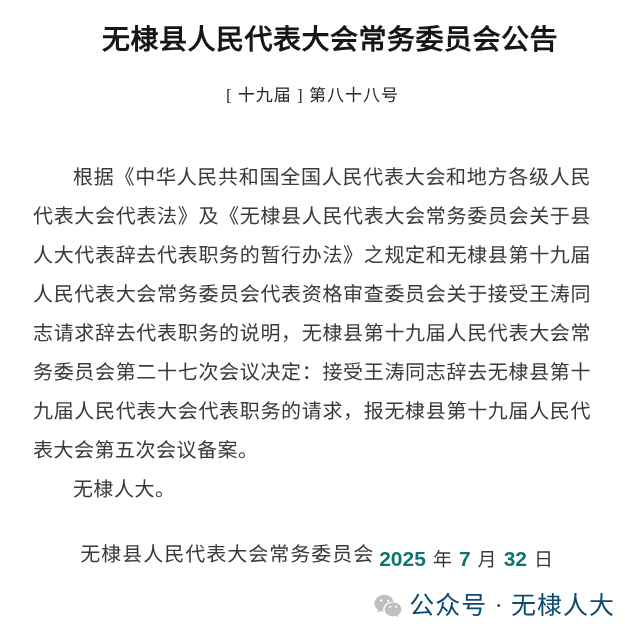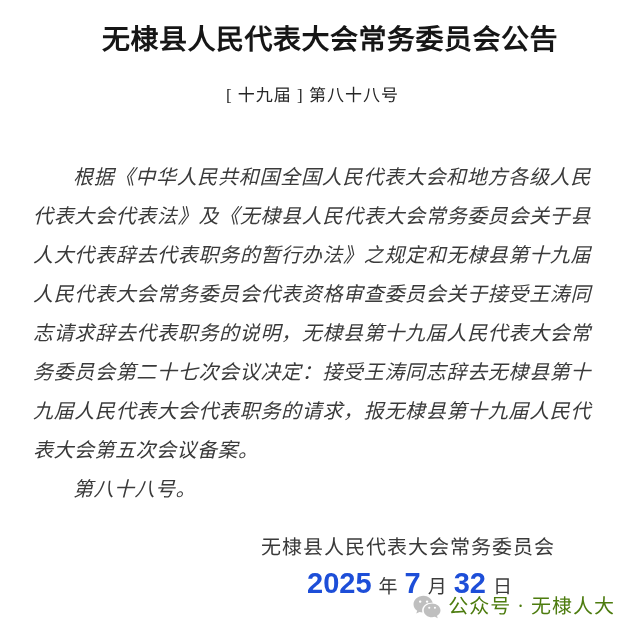--- a/index.html
+++ b/index.html
@@ -33,79 +33,77 @@
     letter-spacing: 1px;
   }
   .body-text {
     margin: 50px 34px 0 33px;
     font-size: 20px;
     line-height: 39px;
     text-align: justify;
     text-justify: inter-ideograph;
     color: #3a3a3a;
     letter-spacing: 0.5px;
-    font-style: italic;
   }
   .body-text p { text-indent: 2em; }
   .sign-block {
     width: max-content;
     margin: 26px 70px 0 auto;
     display: flex;
-    flex-direction: column;
     align-items: center;
   }
   .signature {
     font-size: 20px;
     line-height: 24px;
     color: #3a3a3a;
     letter-spacing: 1px;
   }
   .date-line {
     margin-top: 11px;
     font-size: 19px;
     line-height: 26px;
     color: #3a3a3a;
     display: flex;
     align-items: baseline;
   }
   .date-line .num {
     font-family: "Liberation Sans", "DejaVu Sans", sans-serif;
     font-weight: 700;
-    font-size: 29px;
-    color: #1d4ed8;
+    font-size: 21px;
+    color: #0f766e;
     margin: 0 5px;
   }
   .date-line .unit { margin: 0 2px; }
   .watermark {
     position: absolute;
     right: 10px;
     bottom: 8px;
     display: flex;
-    align-items: flex-end;
+    align-items: center;
     gap: 6px;
-    color: #4d7c0f;
-    font-size: 20px;
+    color: #0c4a6e;
+    font-size: 25px;
     line-height: 28px;
     letter-spacing: 1px;
     user-select: none;
   }
   .watermark svg { display: block; opacity: 0.85; }
 </style>
 </head>
 <body>
 
 <div class="page">
 
   <h1 class="title">无棣县人民代表大会常务委员会公告</h1>
 
   <div class="doc-number">[ 十九届 ] 第八十八号</div>
 
   <div class="body-text">
     <p>根据《中华人民共和国全国人民代表大会和地方各级人民代表大会代表法》及《无棣县人民代表大会常务委员会关于县人大代表辞去代表职务的暂行办法》之规定和无棣县第十九届人民代表大会常务委员会代表资格审查委员会关于接受王涛同志请求辞去代表职务的说明，无棣县第十九届人民代表大会常务委员会第二十七次会议决定：接受王涛同志辞去无棣县第十九届人民代表大会代表职务的请求，报无棣县第十九届人民代表大会第五次会议备案。</p>
-    <p>第八十八号。</p>
+    <p>无棣人大。</p>
   </div>
 
   <div class="sign-block">
     <div class="signature">无棣县人民代表大会常务委员会</div>
     <div class="date-line">
       <span class="num">2025</span>
       <span class="unit">年</span>
       <span class="num">7</span>
       <span class="unit">月</span>
       <span class="num">32</span>

